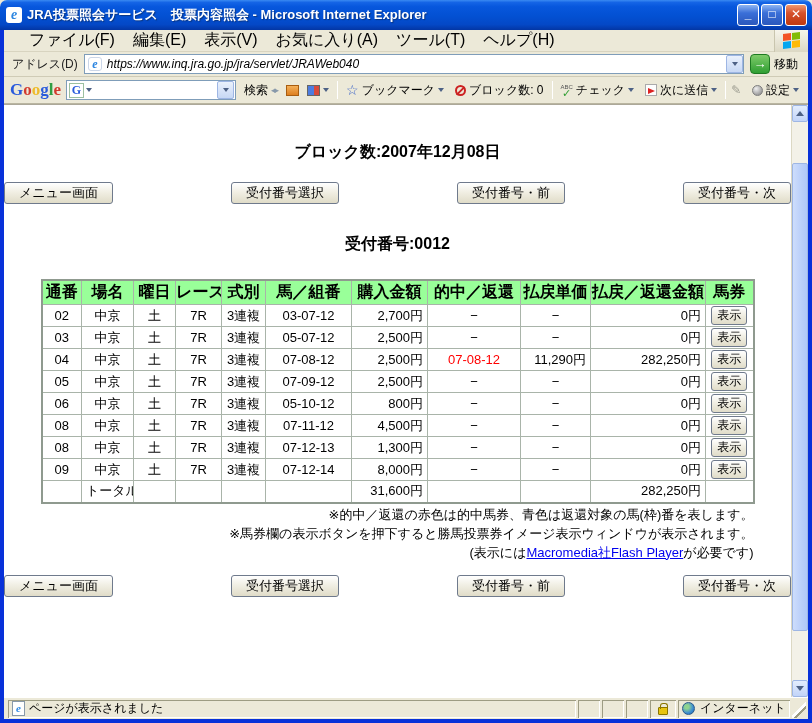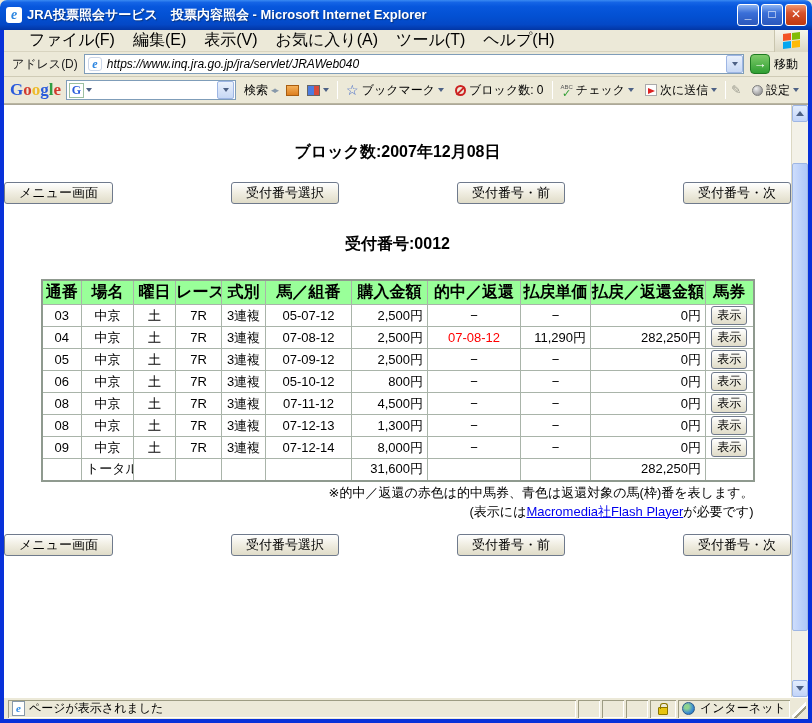--- a/index.html
+++ b/index.html
@@ -256,20 +256,35 @@
               <th>馬／組番</th>
               <th>購入金額</th>
               <th>的中／返還</th>
               <th>払戻単価</th>
               <th>払戻／返還金額</th>
               <th>馬券</th>
             </tr>
           </thead>
           <tbody>
 
+  <tr>
+    <td class="c">02</td>
+    <td class="c">中京</td>
+    <td class="c">土</td>
+    <td class="c">7R</td>
+    <td class="c">3連複</td>
+    <td class="c">03-07-12</td>
+    <td class="r">2,700円</td>
+    <td class="c">−</td>
+    <td class="c">−</td>
+    <td class="r">0円</td>
+    <td class="btncell">
+      <button class="xpbtn showbtn">表示</button>
+    </td>
+  </tr>
 
   <tr>
     <td class="c">03</td>
     <td class="c">中京</td>
     <td class="c">土</td>
     <td class="c">7R</td>
     <td class="c">3連複</td>
     <td class="c">05-07-12</td>
     <td class="r">2,500円</td>
     <td class="c">−</td>
@@ -388,20 +403,21 @@
               <td></td>
               <td></td>
               <td class="r">282,250円</td>
               <td></td>
             </tr>
           </tfoot>
         </table>
 
         <div class="notes">
           <div>※的中／返還の赤色は的中馬券、青色は返還対象の馬(枠)番を表します。</div>
+          <div>※馬券欄の表示ボタンを押下すると勝馬投票券イメージ表示ウィンドウが表示されます。</div>
           <div><span>(表示には</span><a href="#">Macromedia社Flash Player</a><span>が必要です)</span></div>
         </div>
 
         <div class="nav-row bottom-nav">
           <button class="xpbtn">メニュー画面</button>
           <button class="xpbtn">受付番号選択</button>
           <button class="xpbtn">受付番号・前</button>
           <button class="xpbtn">受付番号・次</button>
         </div>
       </div>

